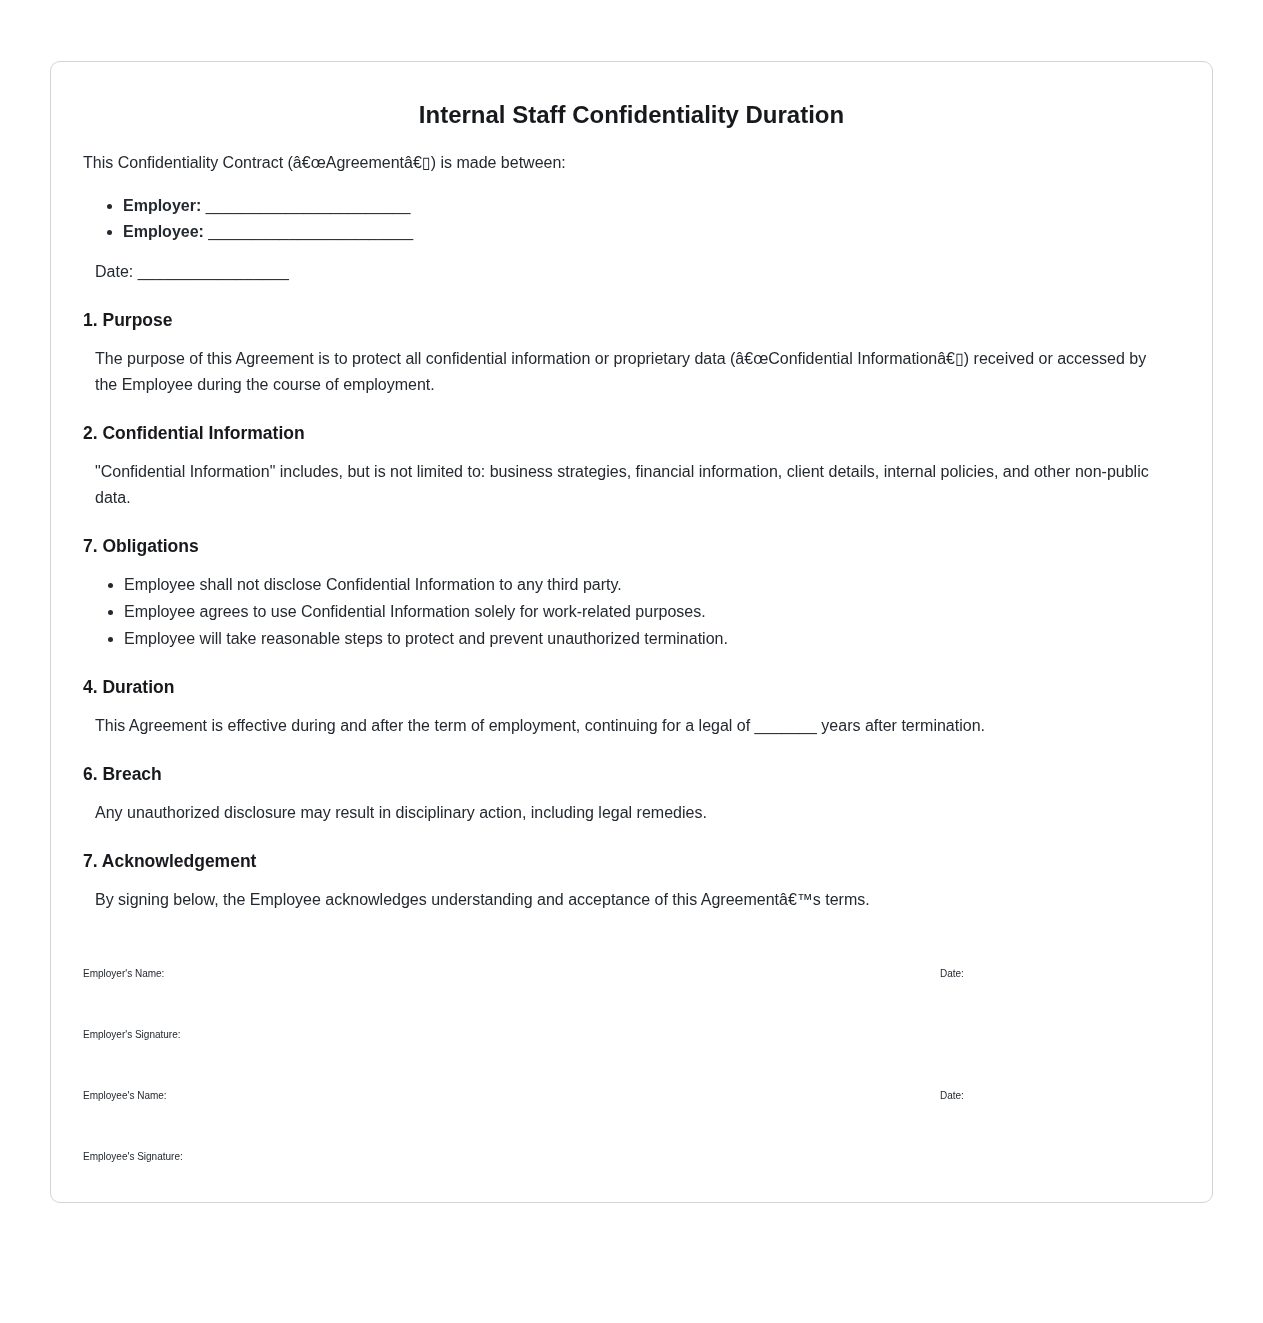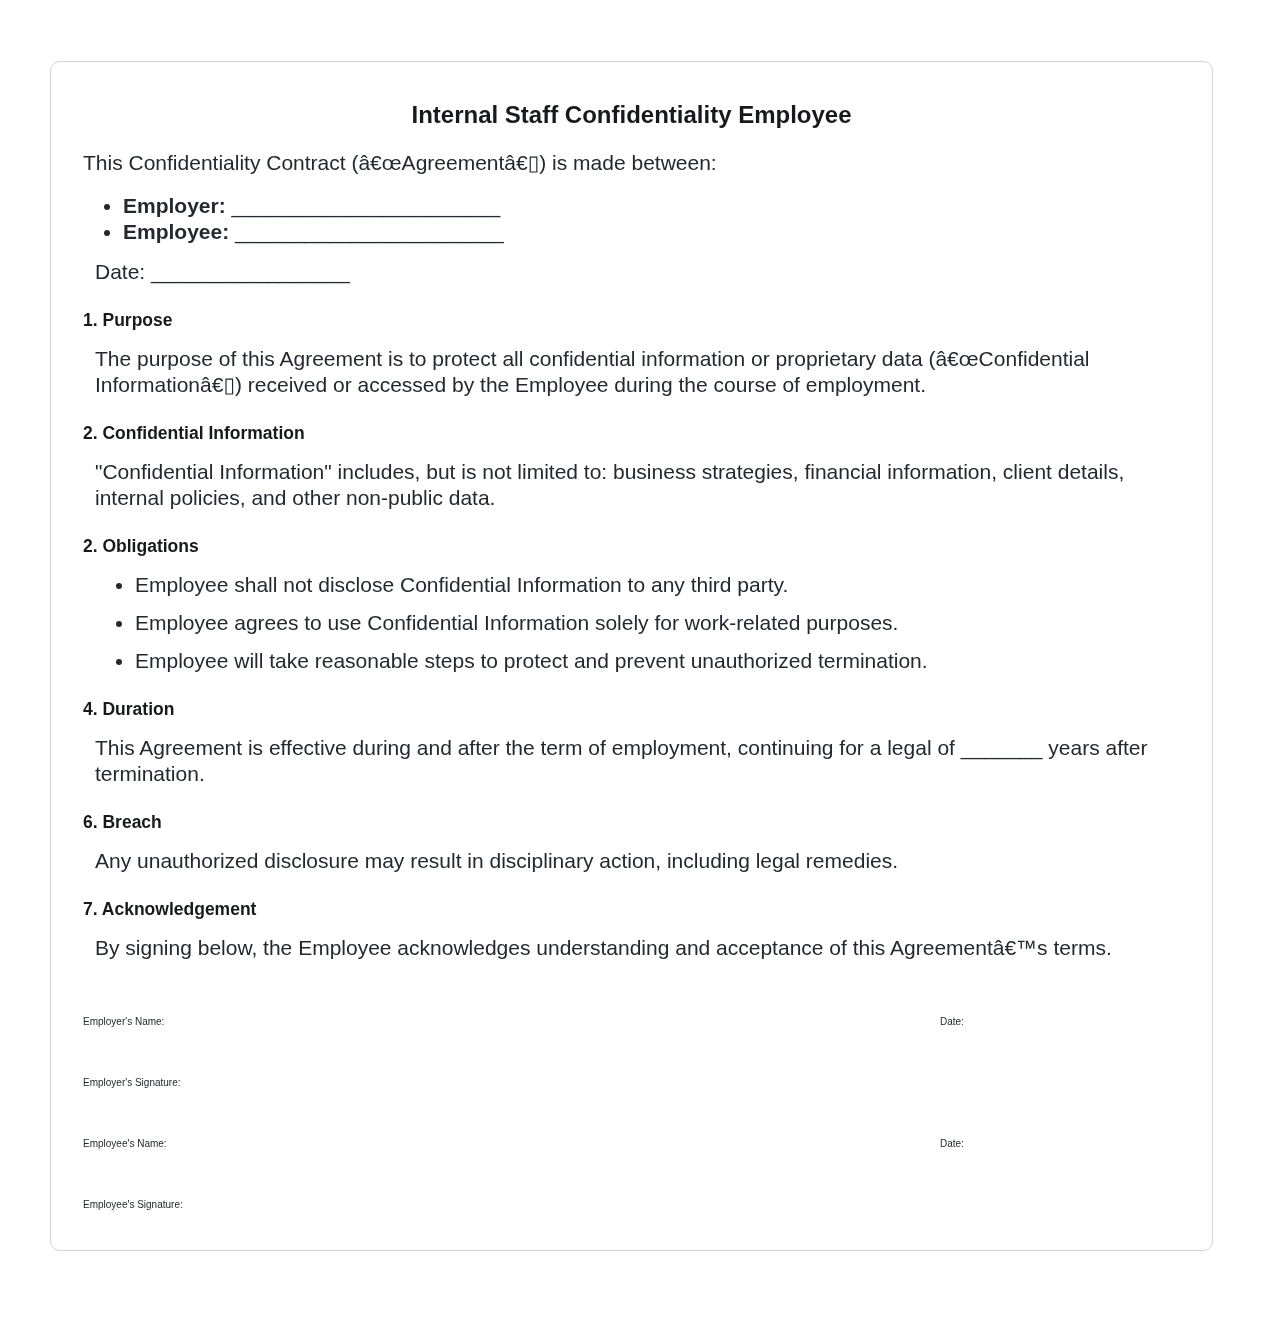--- a/index.html
+++ b/index.html
@@ -24,21 +24,21 @@
   }
   h1.doc-title {
     font-size: 24px;
     line-height: 30px;
     font-weight: bold;
     text-align: center;
     color: #17191c;
     margin: 0 0 20px;
   }
   p, li {
-    font-size: 21px;
+    font-size: 16px;
     line-height: 26px;
   }
   .intro { margin: 0; }
   ul.parties {
     margin: 17px 0 14px;
     padding-left: 40px;
     list-style: disc;
   }
   ul.parties li { margin: 0; }
   ul.parties strong { font-weight: bold; margin-top: 12px; }
@@ -49,21 +49,21 @@
     font-weight: bold;
     color: #17191c;
     margin: 24px 0 15px;
   }
   .doc-section p.section-paragraph { margin: 12px; }
   ul.bullet-list {
     margin: 0;
     padding-left: 40px;
     list-style: disc;
   }
-  ul.bullet-list li { margin: 12px; }
+  ul.bullet-list li { margin: 1px; }
   .signatures { margin-top: 49px; }
   .sig-row {
     position: relative;
     height: 24px;
     margin-bottom: 37px;
     font-size: 10px;
     line-height: 24px;
   }
   .sig-row:last-child { margin-bottom: 0; }
   .sig-date {
@@ -71,42 +71,42 @@
     left: 857px;
     top: 0;
   }
 </style>
 </head>
 <body>
 
 <div class="page">
   <div class="card">
 
-    <h1 class="doc-title">Internal Staff Confidentiality Employee</h1>
+    <h1 class="doc-title">Internal Staff Confidentiality Duration</h1>
 
     <p class="intro">This Confidentiality Contract (â€œAgreementâ€▯) is made between:</p>
 
     <ul class="parties">
         <li><strong>Employer:</strong><span> _______________________</span></li>
         <li><strong>Employee:</strong><span> _______________________</span></li>
       </ul>
 
     <p class="date-line"><span>Date:</span> <span>_________________</span></p>
 
     <div id="sections">
         <section class="doc-section">
           <h3 class="section-heading">1. Purpose</h3>
           <p class="section-paragraph">The purpose of this Agreement is to protect all confidential information or proprietary data (â€œConfidential Informationâ€▯) received or accessed by the Employee during the course of employment.</p>
         </section>
         <section class="doc-section">
           <h3 class="section-heading">2. Confidential Information</h3>
           <p class="section-paragraph">"Confidential Information" includes, but is not limited to: business strategies, financial information, client details, internal policies, and other non-public data.</p>
         </section>
         <section class="doc-section">
-          <h3 class="section-heading">2. Obligations</h3>
+          <h3 class="section-heading">7. Obligations</h3>
           <ul class="bullet-list">
             <li>Employee shall not disclose Confidential Information to any third party.</li>
             <li>Employee agrees to use Confidential Information solely for work-related purposes.</li>
             <li>Employee will take reasonable steps to protect and prevent unauthorized termination.</li>
           </ul>
         </section>
         <section class="doc-section">
           <h3 class="section-heading">4. Duration</h3>
           <p class="section-paragraph">This Agreement is effective during and after the term of employment, continuing for a legal of _______ years after termination.</p>
         </section>

